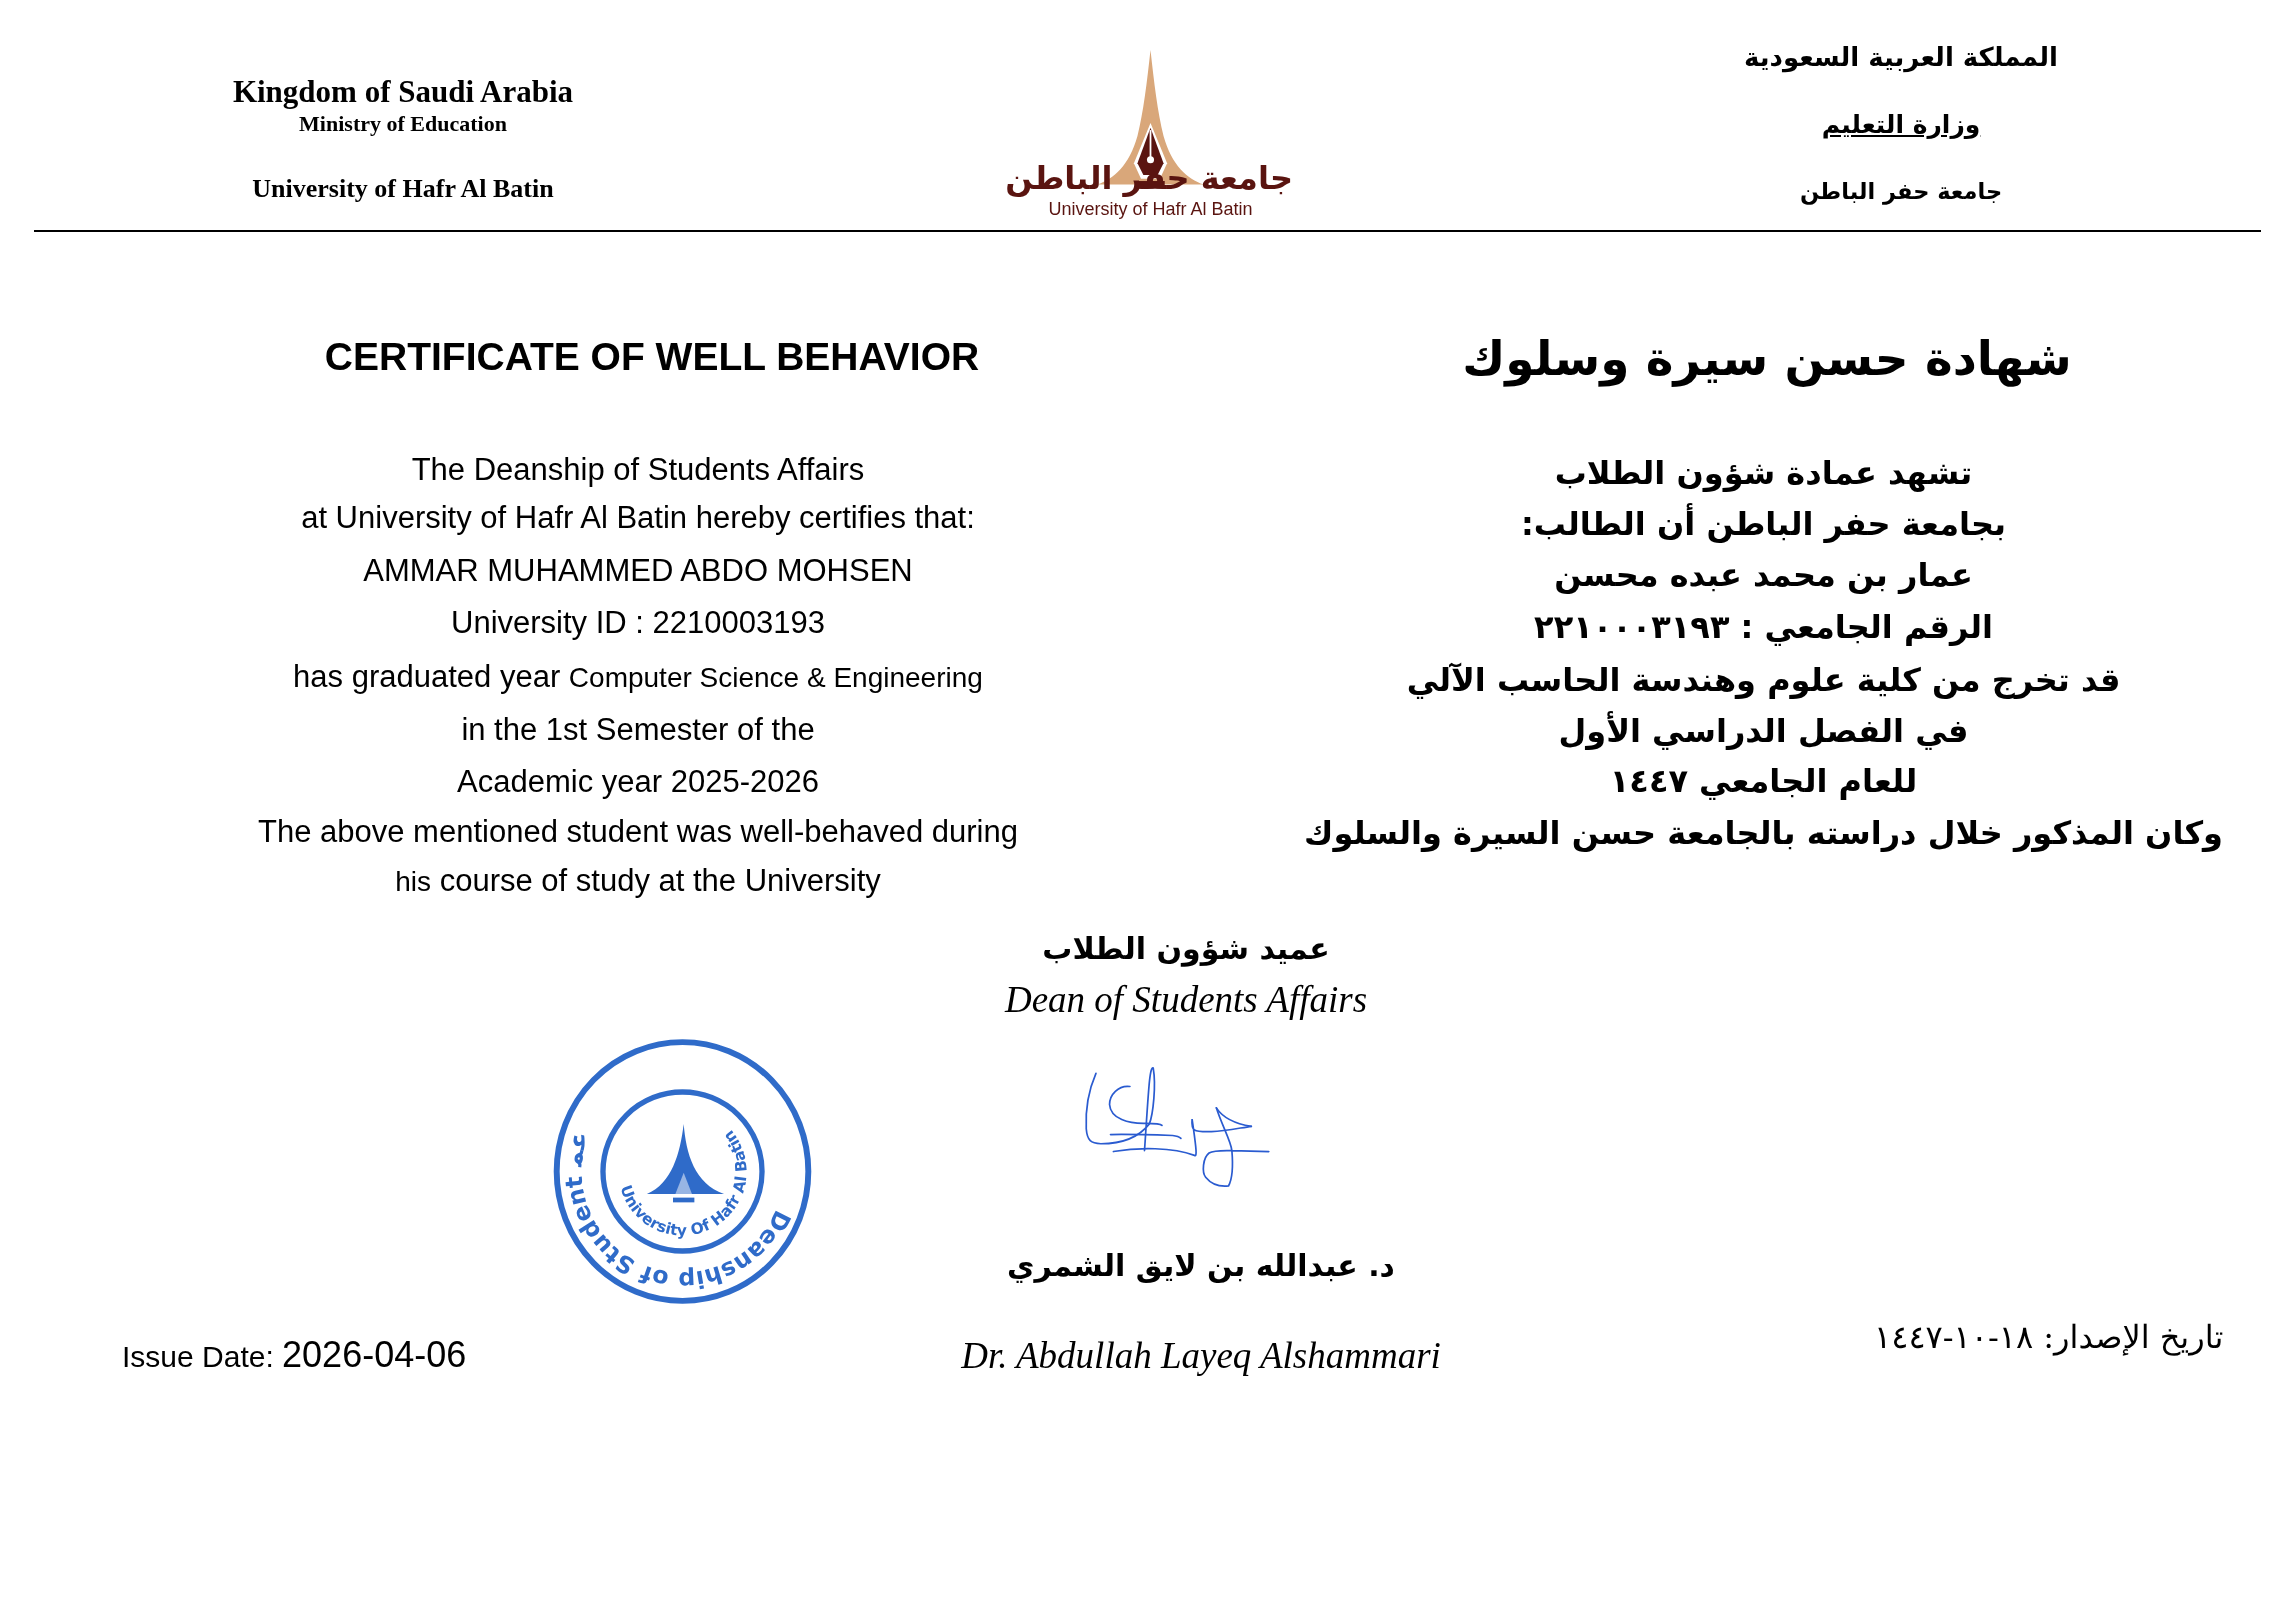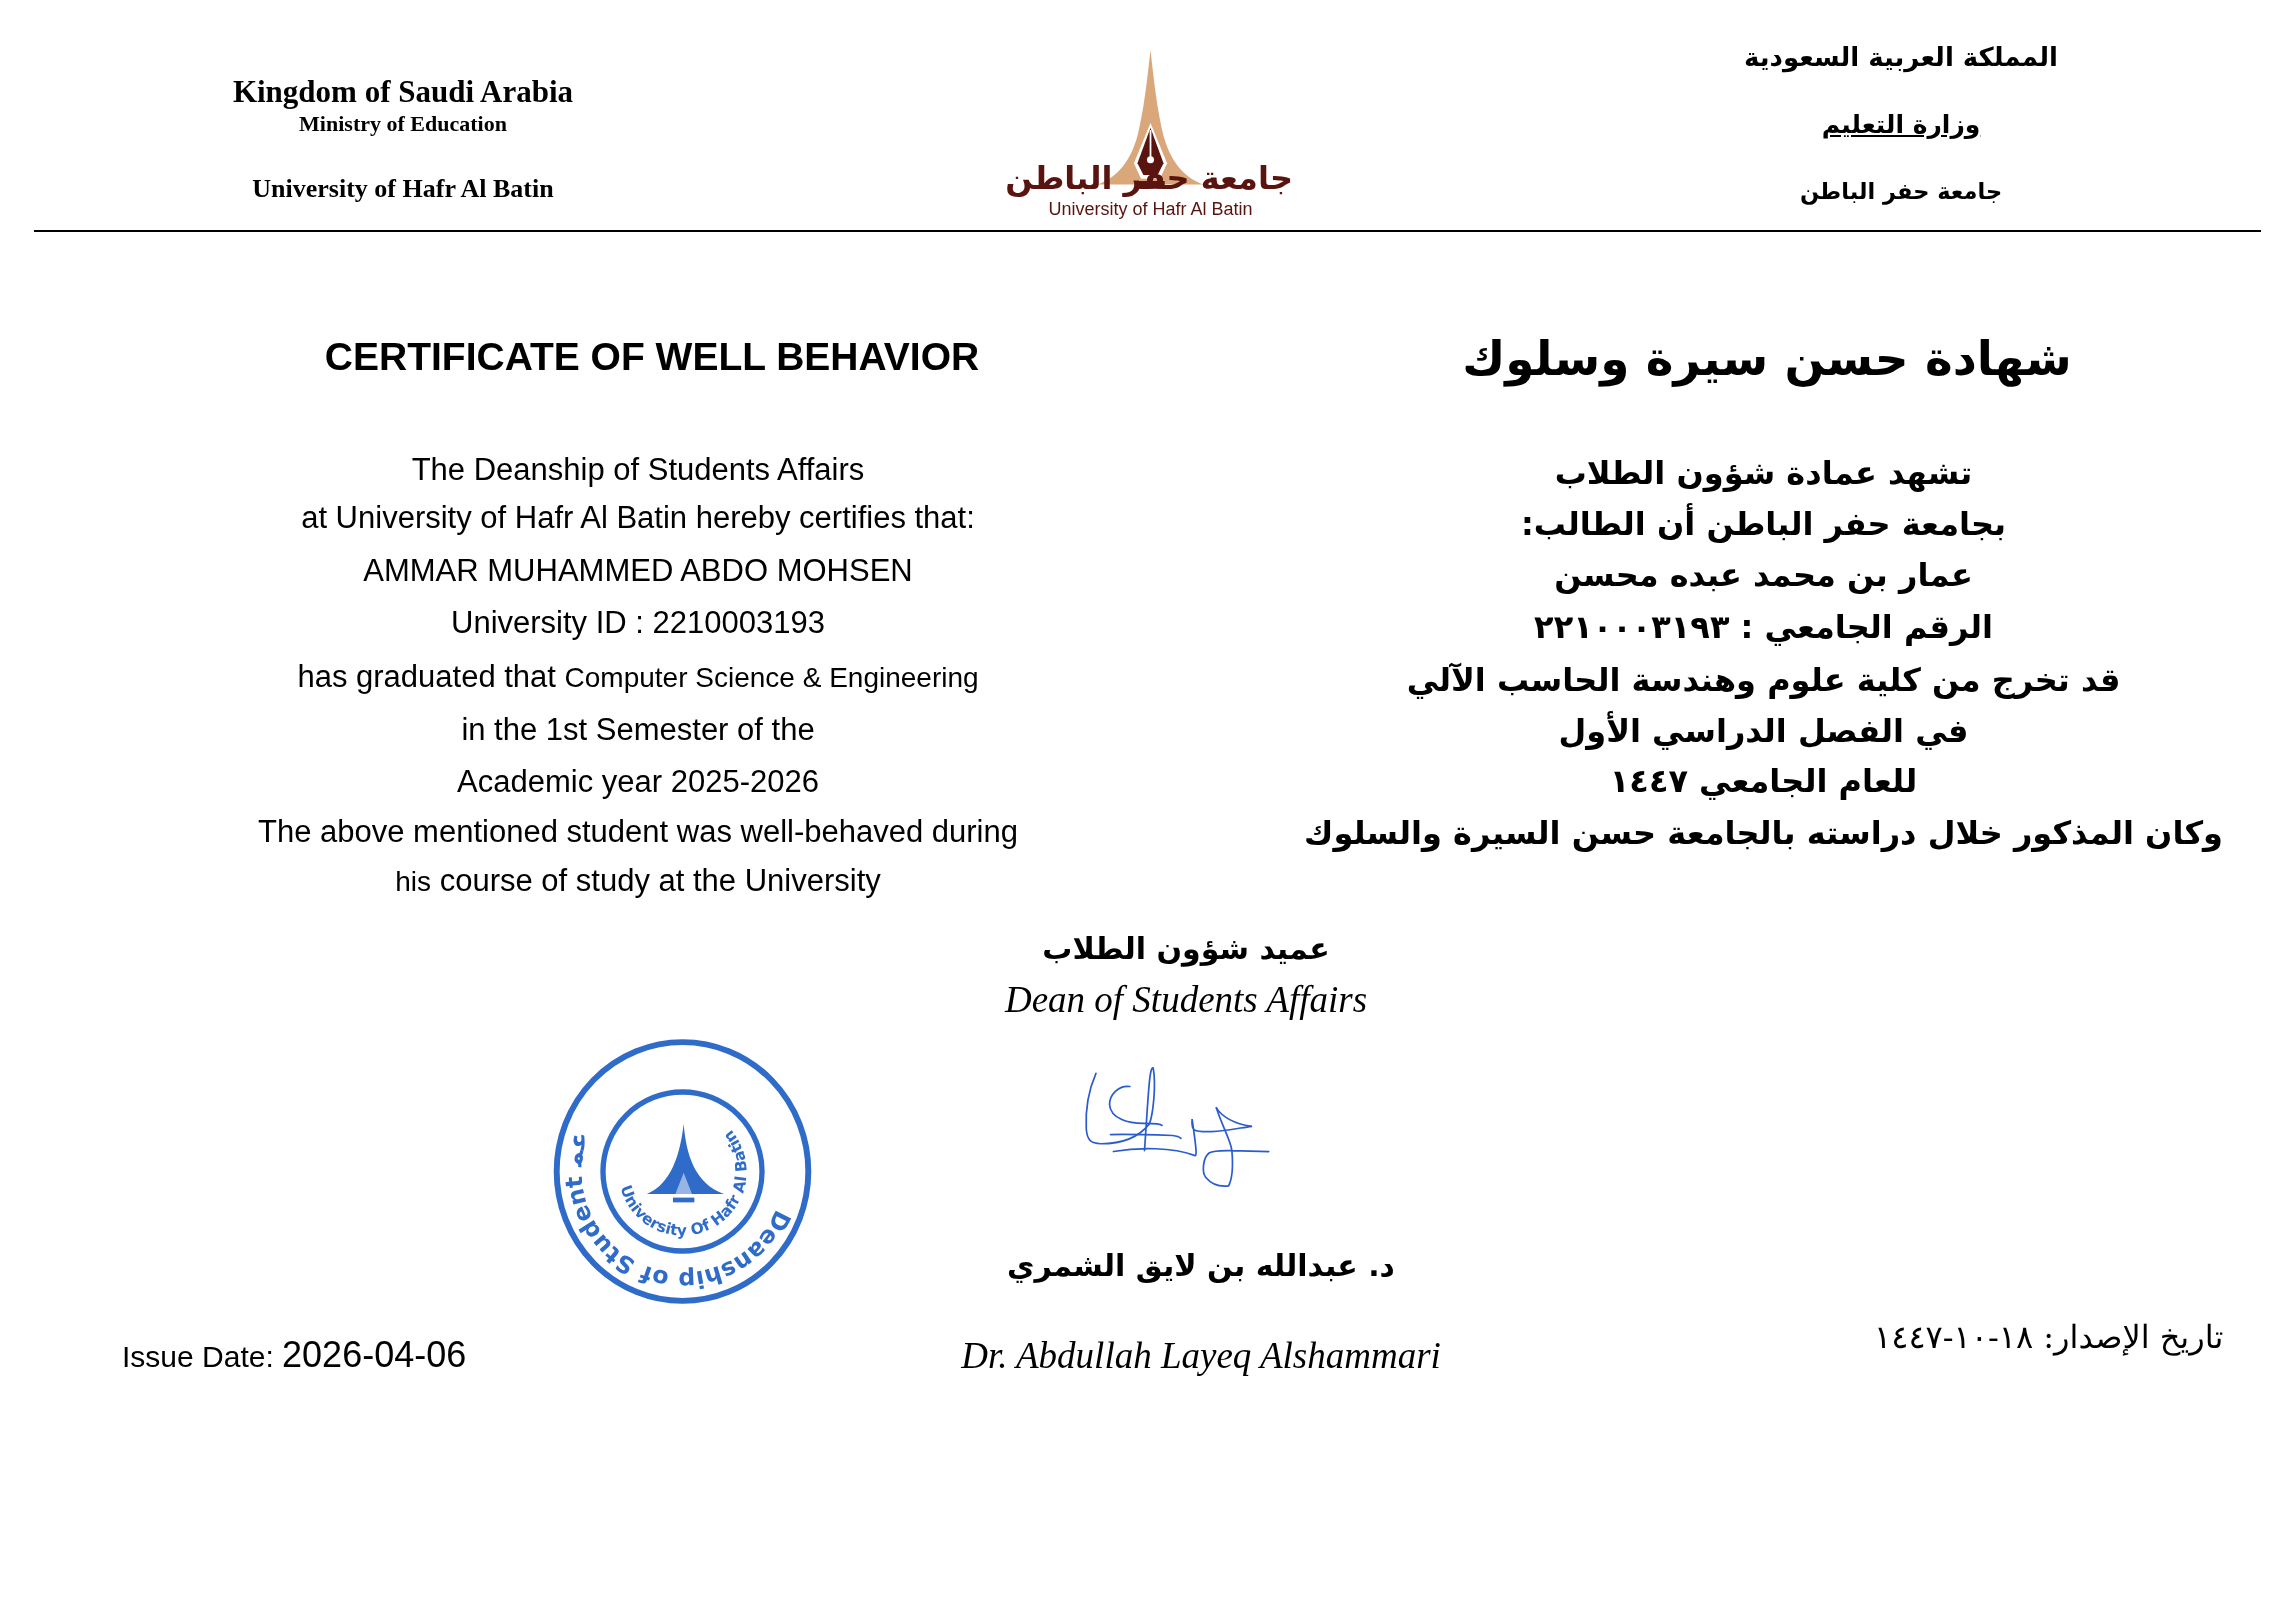--- a/index.html
+++ b/index.html
@@ -71,21 +71,21 @@
 <div class="abs ar hdr-ar l3">جامعة حفر الباطن</div>
 
 <div class="abs rule"></div>
 
 <div class="abs sans center title-en">CERTIFICATE OF WELL BEHAVIOR</div>
 
 <div class="abs sans center body-en" style="top:452px;">The Deanship of Students Affairs</div>
 <div class="abs sans center body-en" style="top:500px;">at University of Hafr Al Batin hereby certifies that:</div>
 <div class="abs sans center body-en" style="top:553px;">AMMAR  MUHAMMED ABDO MOHSEN</div>
 <div class="abs sans center body-en" style="top:605px;"><span>University ID : </span><span>2210003193</span></div>
-<div class="abs sans center body-en" style="top:659px;"><span>has graduated that </span><span class="small">Computer Science &amp; Engineering</span></div>
+<div class="abs sans center body-en" style="top:659px;"><span>has graduated year </span><span class="small">Computer Science &amp; Engineering</span></div>
 <div class="abs sans center body-en" style="top:712px;">in the 1st Semester of the</div>
 <div class="abs sans center body-en" style="top:764px;">Academic year 2025-2026</div>
 <div class="abs sans center body-en" style="top:814px;">The above mentioned student was well-behaved during</div>
 <div class="abs sans center body-en" style="top:863px;"><span class="small">his</span><span> course of study at the University</span></div>
 
 <div class="abs ar title-ar">شهادة حسن سيرة وسلوك</div>
 
 <div class="abs ar body-ar" style="top:454px;">تشهد عمادة شؤون الطلاب</div>
 <div class="abs ar body-ar" style="top:505px;">بجامعة حفر الباطن أن الطالب:</div>
 <div class="abs ar body-ar" style="top:556px;">عمار بن محمد عبده محسن</div>

